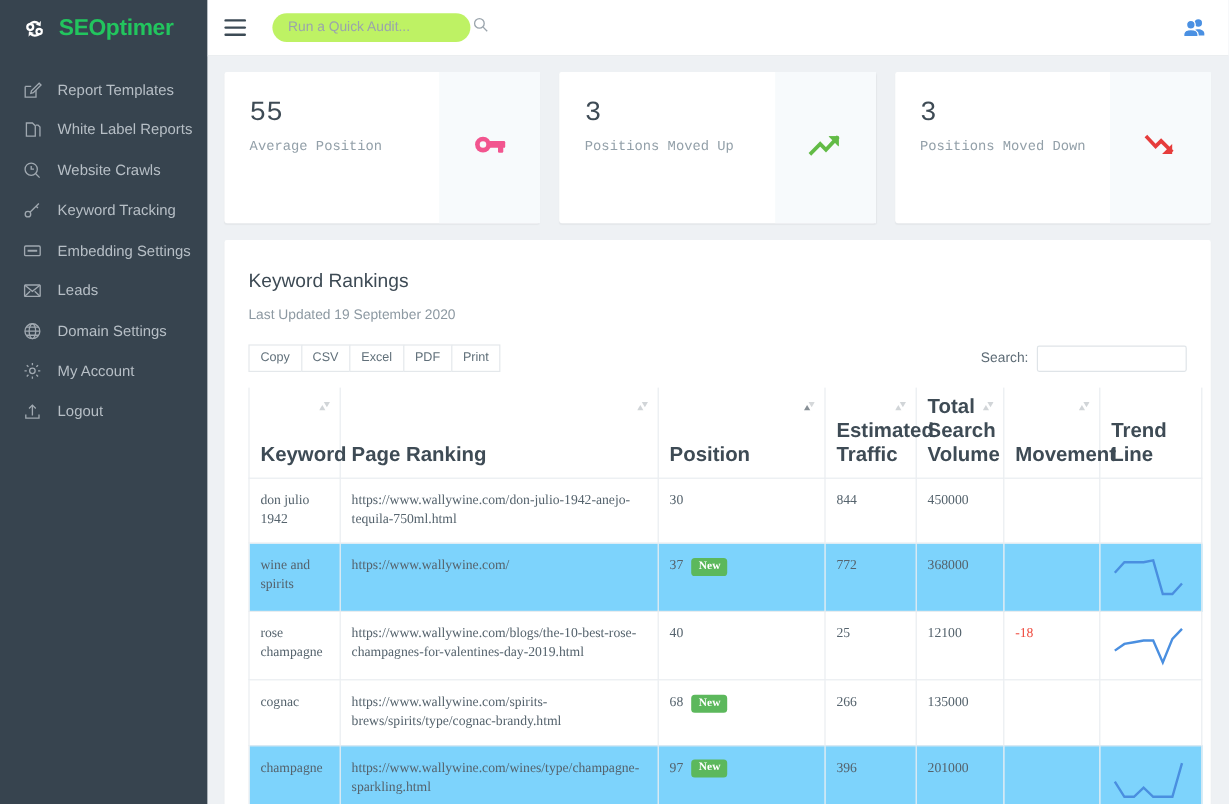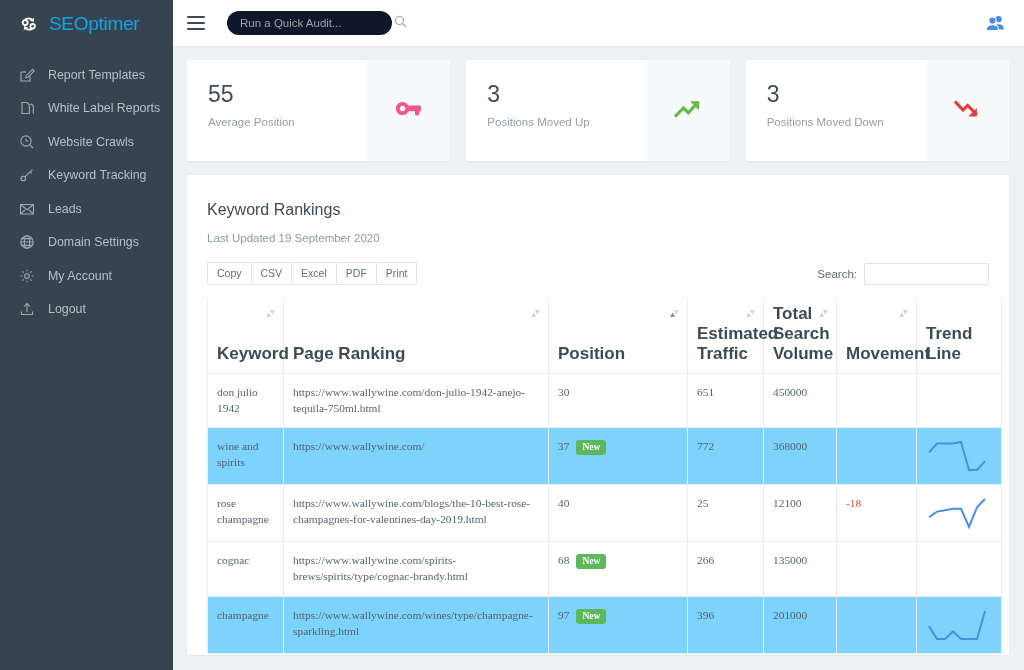--- a/index.html
+++ b/index.html
@@ -16,21 +16,21 @@
     width: 173px; min-width: 173px; height: 670px;
     background: #37444f; color: #c3c9ce;
     padding-top: 0;
   }
   .logo-row {
     display: flex; align-items: center; gap: 7px;
     height: 48px; padding: 0 0 0 16px;
   }
   .logo-mark { width: 26px; height: 26px; flex: 0 0 26px; }
   .logo-text {
-    color: #0ea5e9; font-size: 19px; font-weight: normal;
+    color: #22c55e; font-size: 19px; font-weight: bold;
     letter-spacing: -0.3px; white-space: nowrap;
   }
   .nav { margin-top: 10px; }
   .nav-item {
     display: flex; align-items: center; gap: 13px;
     height: 33.5px; padding: 0 0 0 19px;
     color: #b7bfc6; font-size: 12.4px; cursor: pointer;
     white-space: nowrap;
   }
   .nav-icon { width: 16px; height: 16px; flex: 0 0 16px; display: block; opacity: .82; }
@@ -40,39 +40,40 @@
   .main { flex: 1; height: 670px; background: #eef1f4; display: flex; flex-direction: column; overflow: hidden; }
 
   .topbar {
     height: 47px; background: #ffffff; border-bottom: 1px solid #e6eaed;
     display: flex; align-items: center; padding: 0 18px 0 14px; flex: 0 0 47px;
   }
   .hamburger { width: 18px; height: 14px; display: flex; flex-direction: column; justify-content: space-between; cursor: pointer; }
   .hamburger span { display: block; height: 2.4px; background: #3c4a55; border-radius: 1px; }
   .quick-audit {
     margin-left: 22px; width: 165px; height: 24px;
-    background: #0f172a; border-radius: 13px;
+    background: #bef264; border-radius: 13px;
     display: flex; align-items: center; padding: 0 10px 0 13px;
   }
   .quick-audit input {
     border: 0; background: transparent; outline: none; flex: 1;
     font-family: "Liberation Sans", sans-serif; font-size: 11.5px; color: #6a757d;
   }
   .quick-audit input::placeholder { color: #9aa4ac; }
   .topbar-spacer { flex: 1; }
   .people-icon { width: 22px; height: 22px; cursor: pointer; }
 
   .content { flex: 1; overflow: hidden; padding: 13px 15px 0 14px; }
 
   
   .cards { display: flex; gap: 16px; }
   .card {
-    flex: 1; height: 101px; background: #ffffff;
+    flex: 1; height: 126px; background: #ffffff;
     border-radius: 2px; display: flex; align-items: stretch;
     box-shadow: 0 1px 1px rgba(0,0,0,.045);
+    font-family: Liberation Mono, monospace;
   }
   .card-body { flex: 1; padding: 22px 0 0 21px; }
   .card-value { font-size: 23px; color: #3e4b55; font-weight: normal; line-height: 1.1; }
   .card-label { font-size: 11.5px; color: #93a0a9; margin-top: 9px; }
   .card-icon {
     width: 84px; flex: 0 0 84px; background: #f7fafc;
     display: flex; align-items: center; justify-content: center;
   }
 
   
@@ -112,21 +113,21 @@
   .sort-ico { position: absolute; top: 7px; right: 8px; opacity: .30; }
   .sort-ico.active { opacity: .62; }
   table.krtable td {
     border: 1px solid #e9edf0;
     padding: 11px 9px; vertical-align: top;
     font-size: 11.4px; color: #55636d; line-height: 1.38;
     word-break: break-word;
     font-family: Liberation Serif, serif;
   }
   tr.alt td { background: #7dd3fc; }
-  .td-pos { display: flex; align-items: flex-end; gap: 7px; }
+  .td-pos { display: flex; align-items: center; gap: 7px; }
   .badge {
     display: inline-block; color: #fff; font-size: 9.5px; font-weight: bold;
     border-radius: 3px; padding: 2px 6px 2.5px 6px; line-height: 1.1;
   }
   .badge-new { background: #5cb85c; }
   .mv-neg { color: #ef4a3e; }
   .spark { display: block; }
 
   
   col.c-keyword { width: 76px; }
@@ -195,20 +196,29 @@
         <span class="nav-icon">
           <svg width="16" height="16" viewBox="0 0 16 16" fill="none" stroke="#b7bfc6" stroke-width="1.1">
             <circle cx="4.3" cy="11.5" r="2.3"></circle>
               <path d="M6 9.9 13.4 2.6"></path>
               <path d="M11.1 4.9l1.5 1.5"></path>
           </svg>
         </span>
         <span>Keyword Tracking</span>
       </div>
 
+      <div class="nav-item">
+        <span class="nav-icon">
+          <svg width="16" height="16" viewBox="0 0 16 16" fill="none" stroke="#b7bfc6" stroke-width="1.1">
+            <rect x="1.5" y="4" width="13" height="8" rx="1"></rect>
+              <path d="M4 8h8" stroke-width="1.6"></path>
+          </svg>
+        </span>
+        <span>Embedding Settings</span>
+      </div>
 
       <div class="nav-item">
         <span class="nav-icon">
           <svg width="16" height="16" viewBox="0 0 16 16" fill="none" stroke="#b7bfc6" stroke-width="1.1">
             <rect x="1.5" y="3.5" width="13" height="9.5" rx=".8"></rect>
               <path d="m1.5 3.5 6.5 5.3 6.5-5.3"></path>
             <path d="m1.5 13 4.6-4.2M14.5 13l-4.6-4.2"></path>
           </svg>
         </span>
         <span>Leads</span>
@@ -424,21 +434,21 @@
           </thead>
           <tbody id="table-body">
               <tr>
                 <td>don julio 1942</td>
                 <td>https://www.wallywine.com/don-julio-1942-anejo-tequila-750ml.html</td>
                 <td>
                   <div class="td-pos">
                     <span>30</span>
                   </div>
                 </td>
-                <td>651</td>
+                <td>844</td>
                 <td>450000</td>
                 <td></td>
                 <td></td>
               </tr>
               <tr class="alt">
                 <td>wine and spirits</td>
                 <td>https://www.wallywine.com/</td>
                 <td>
                   <div class="td-pos">
                     <span>37</span>

